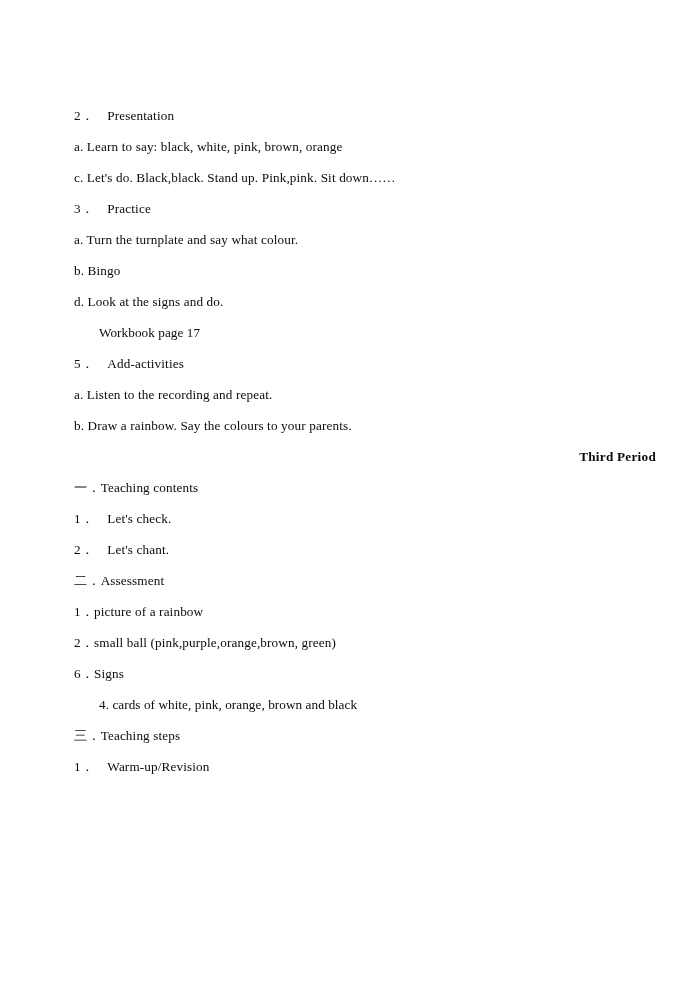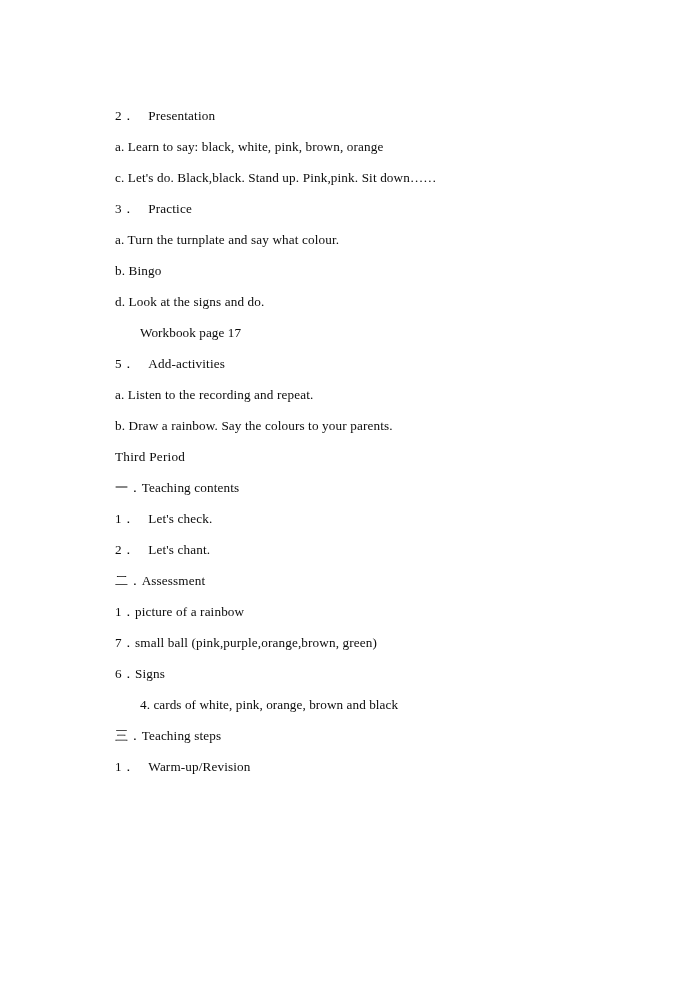--- a/index.html
+++ b/index.html
@@ -20,36 +20,37 @@
     position: relative;
     width: 696px;
     height: 983px;
     background: #ffffff;
     box-sizing: border-box;
     padding: 100px 0 0 0;
   }
 
   .doc-body {
     margin: 0;
-    padding: 0 40px 0 115px;
+    padding: 0 40px 0 74px;
   }
 
   
   .line {
     font-size: 13.2px;
     line-height: 31px;
     height: 31px;
     white-space: pre;
     letter-spacing: 0.01em;
     color: #0b0b0b;
   }
 
   .line.bold {
-    font-weight: normal;
+    font-weight: bold;
     letter-spacing: 0.02em;
+    text-align: right;
   }
 
   
   .line.plain {
     letter-spacing: 0.005em;
     margin-left: 25px;
   }
 </style>
 </head>
 <body style="background: rgb(255, 255, 255); color: rgb(11, 11, 11);">
@@ -67,20 +68,20 @@
     <div class="line plain">Workbook page 17</div>
     <div class="line">5．　Add-activities</div>
     <div class="line">a. Listen to the recording and repeat.</div>
     <div class="line">b. Draw a rainbow. Say the colours to your parents.</div>
     <div class="line bold">Third Period</div>
     <div class="line">一．Teaching contents</div>
     <div class="line">1．　Let's check.</div>
     <div class="line">2．　Let's chant.</div>
     <div class="line">二．Assessment</div>
     <div class="line">1．picture of a rainbow</div>
-    <div class="line">7．small ball (pink,purple,orange,brown, green)</div>
+    <div class="line">2．small ball (pink,purple,orange,brown, green)</div>
     <div class="line">6．Signs</div>
     <div class="line plain">4. cards of white, pink, orange, brown and black</div>
     <div class="line">三．Teaching steps</div>
     <div class="line">1．　Warm-up/Revision</div>
 
   </div>
 </div>
 
 </body></html>

